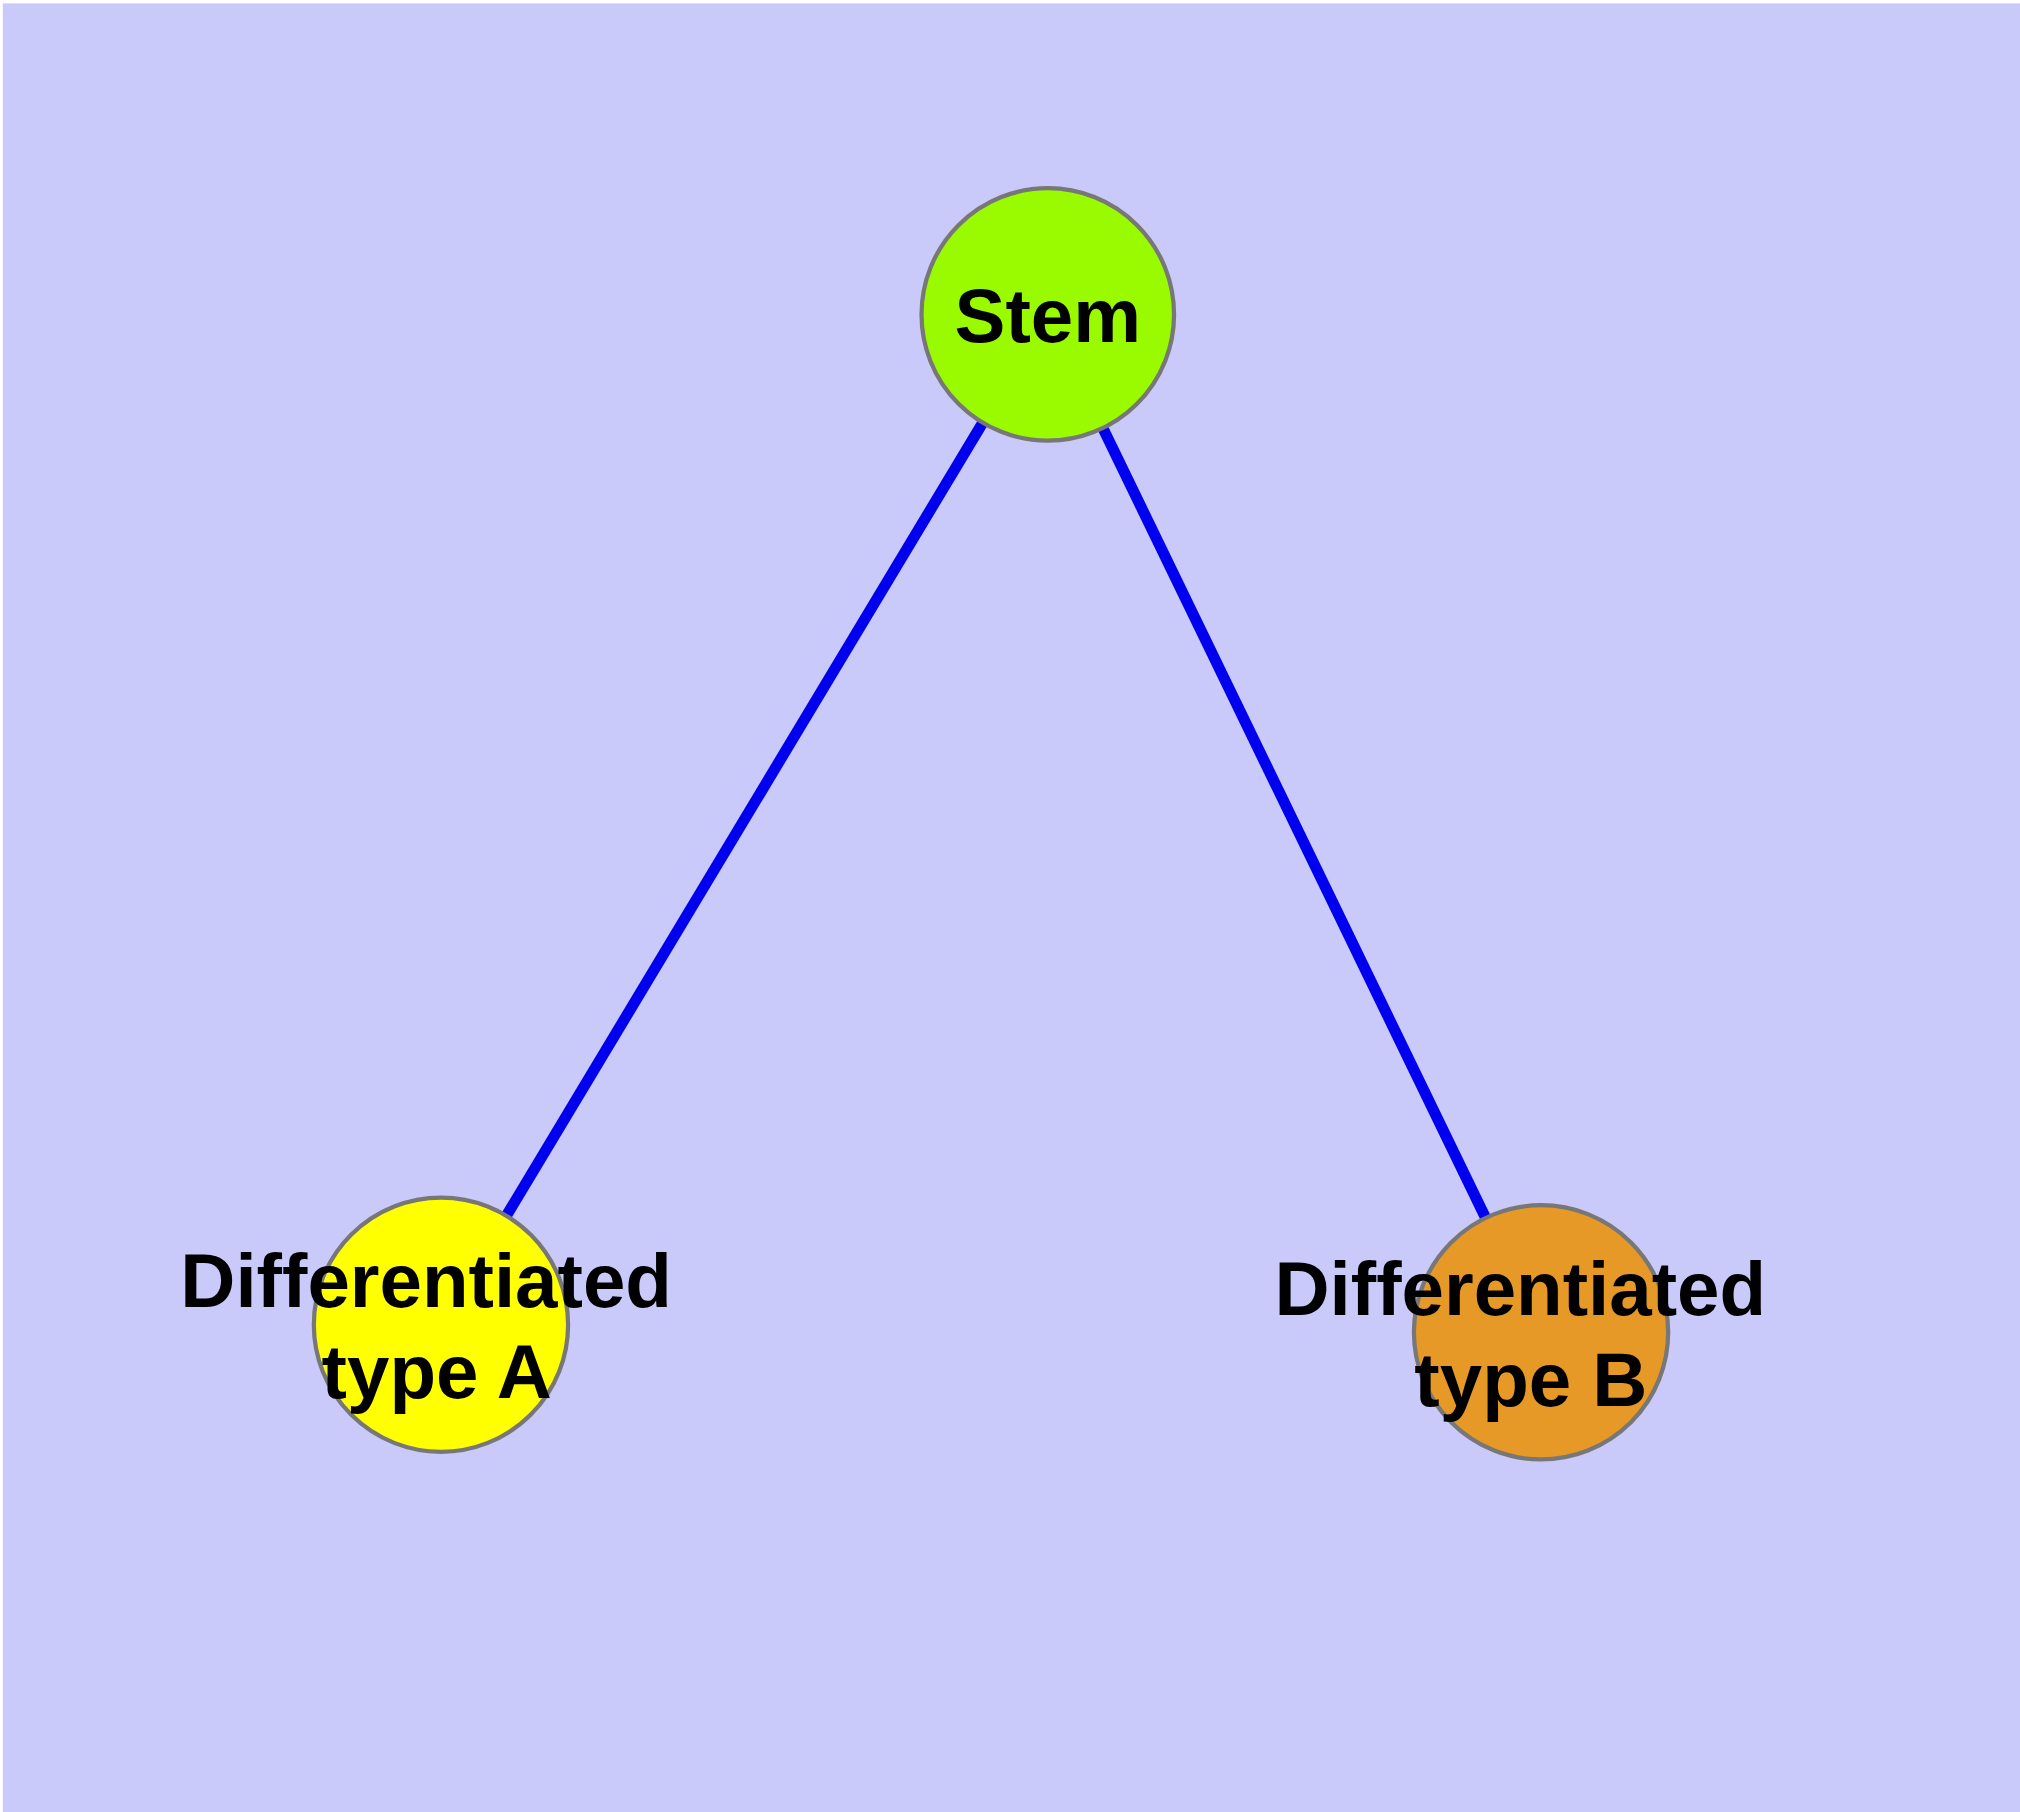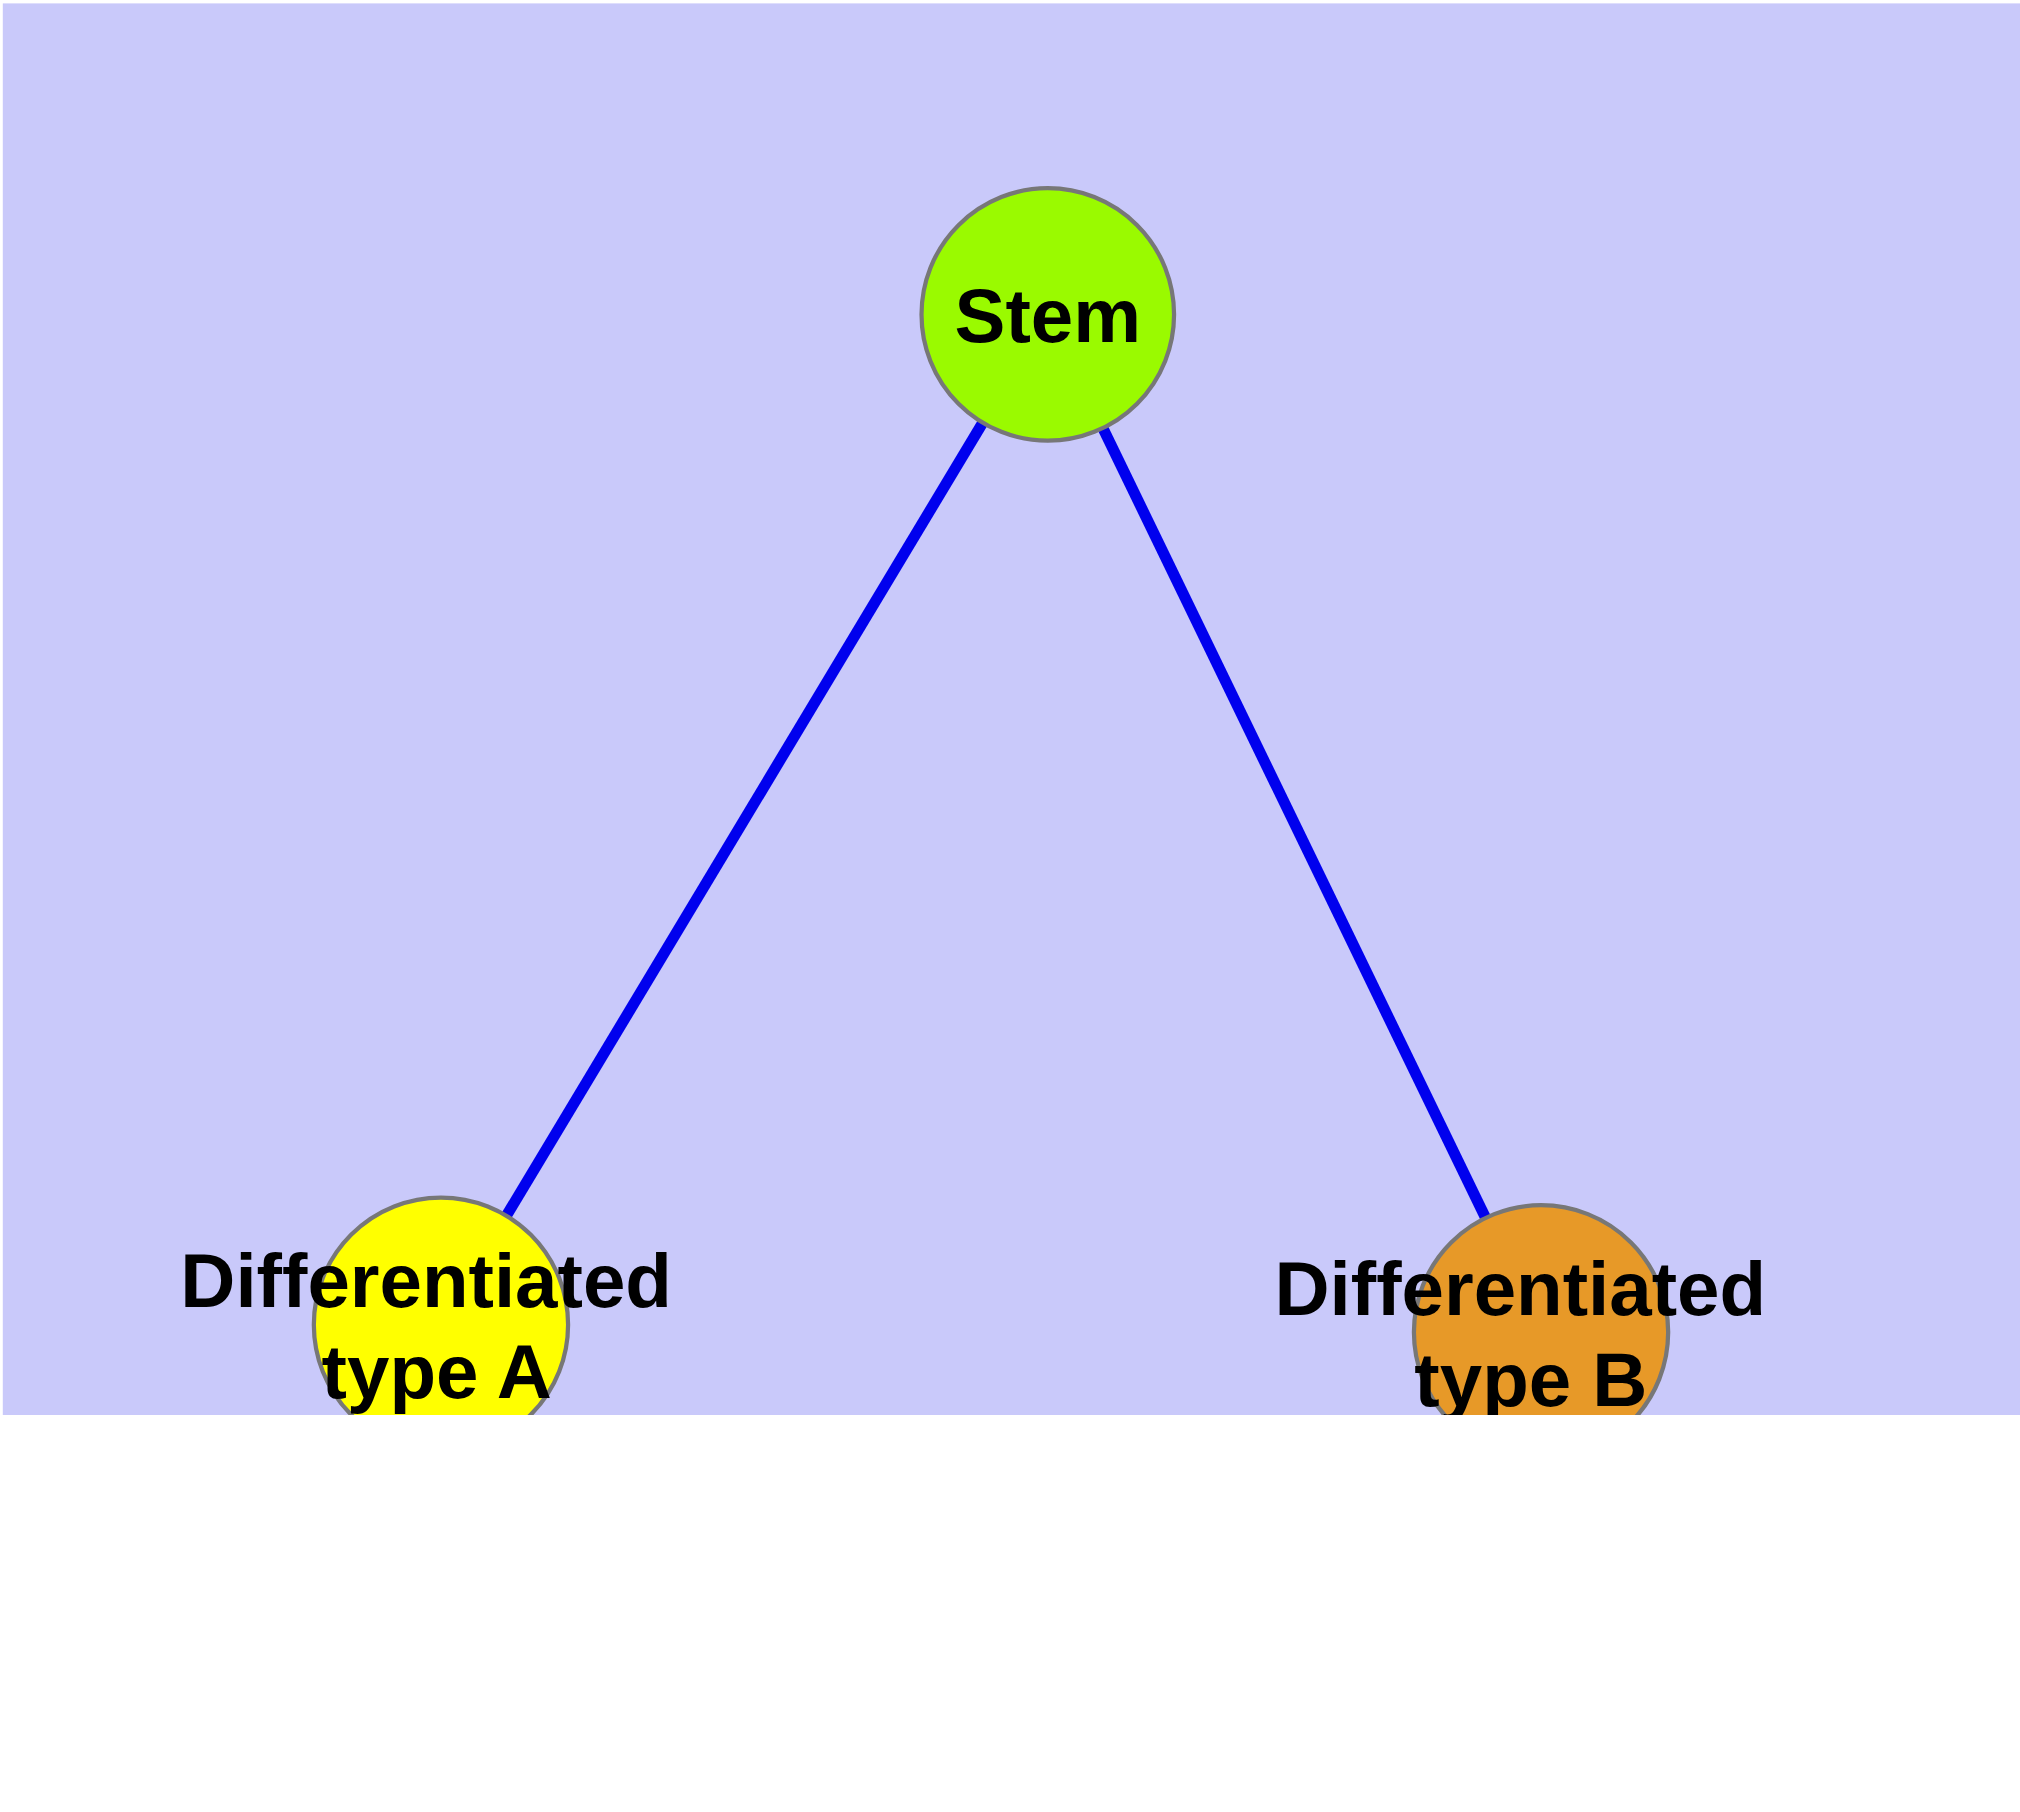--- a/index.html
+++ b/index.html
@@ -3,21 +3,21 @@
 <meta charset="utf-8">
 <style>
   html, body {
     margin: 0;
     padding: 0;
     background: #ffffff;
   }
   .stage {
     position: relative;
     width: 2021px;
-    height: 1415px;
+    height: 1812px;
     background: #ffffff;
     overflow: hidden;
   }
   svg {
     display: block;
   }
   .node-circle {
     stroke: #777777;
     stroke-width: 5px;
   }

